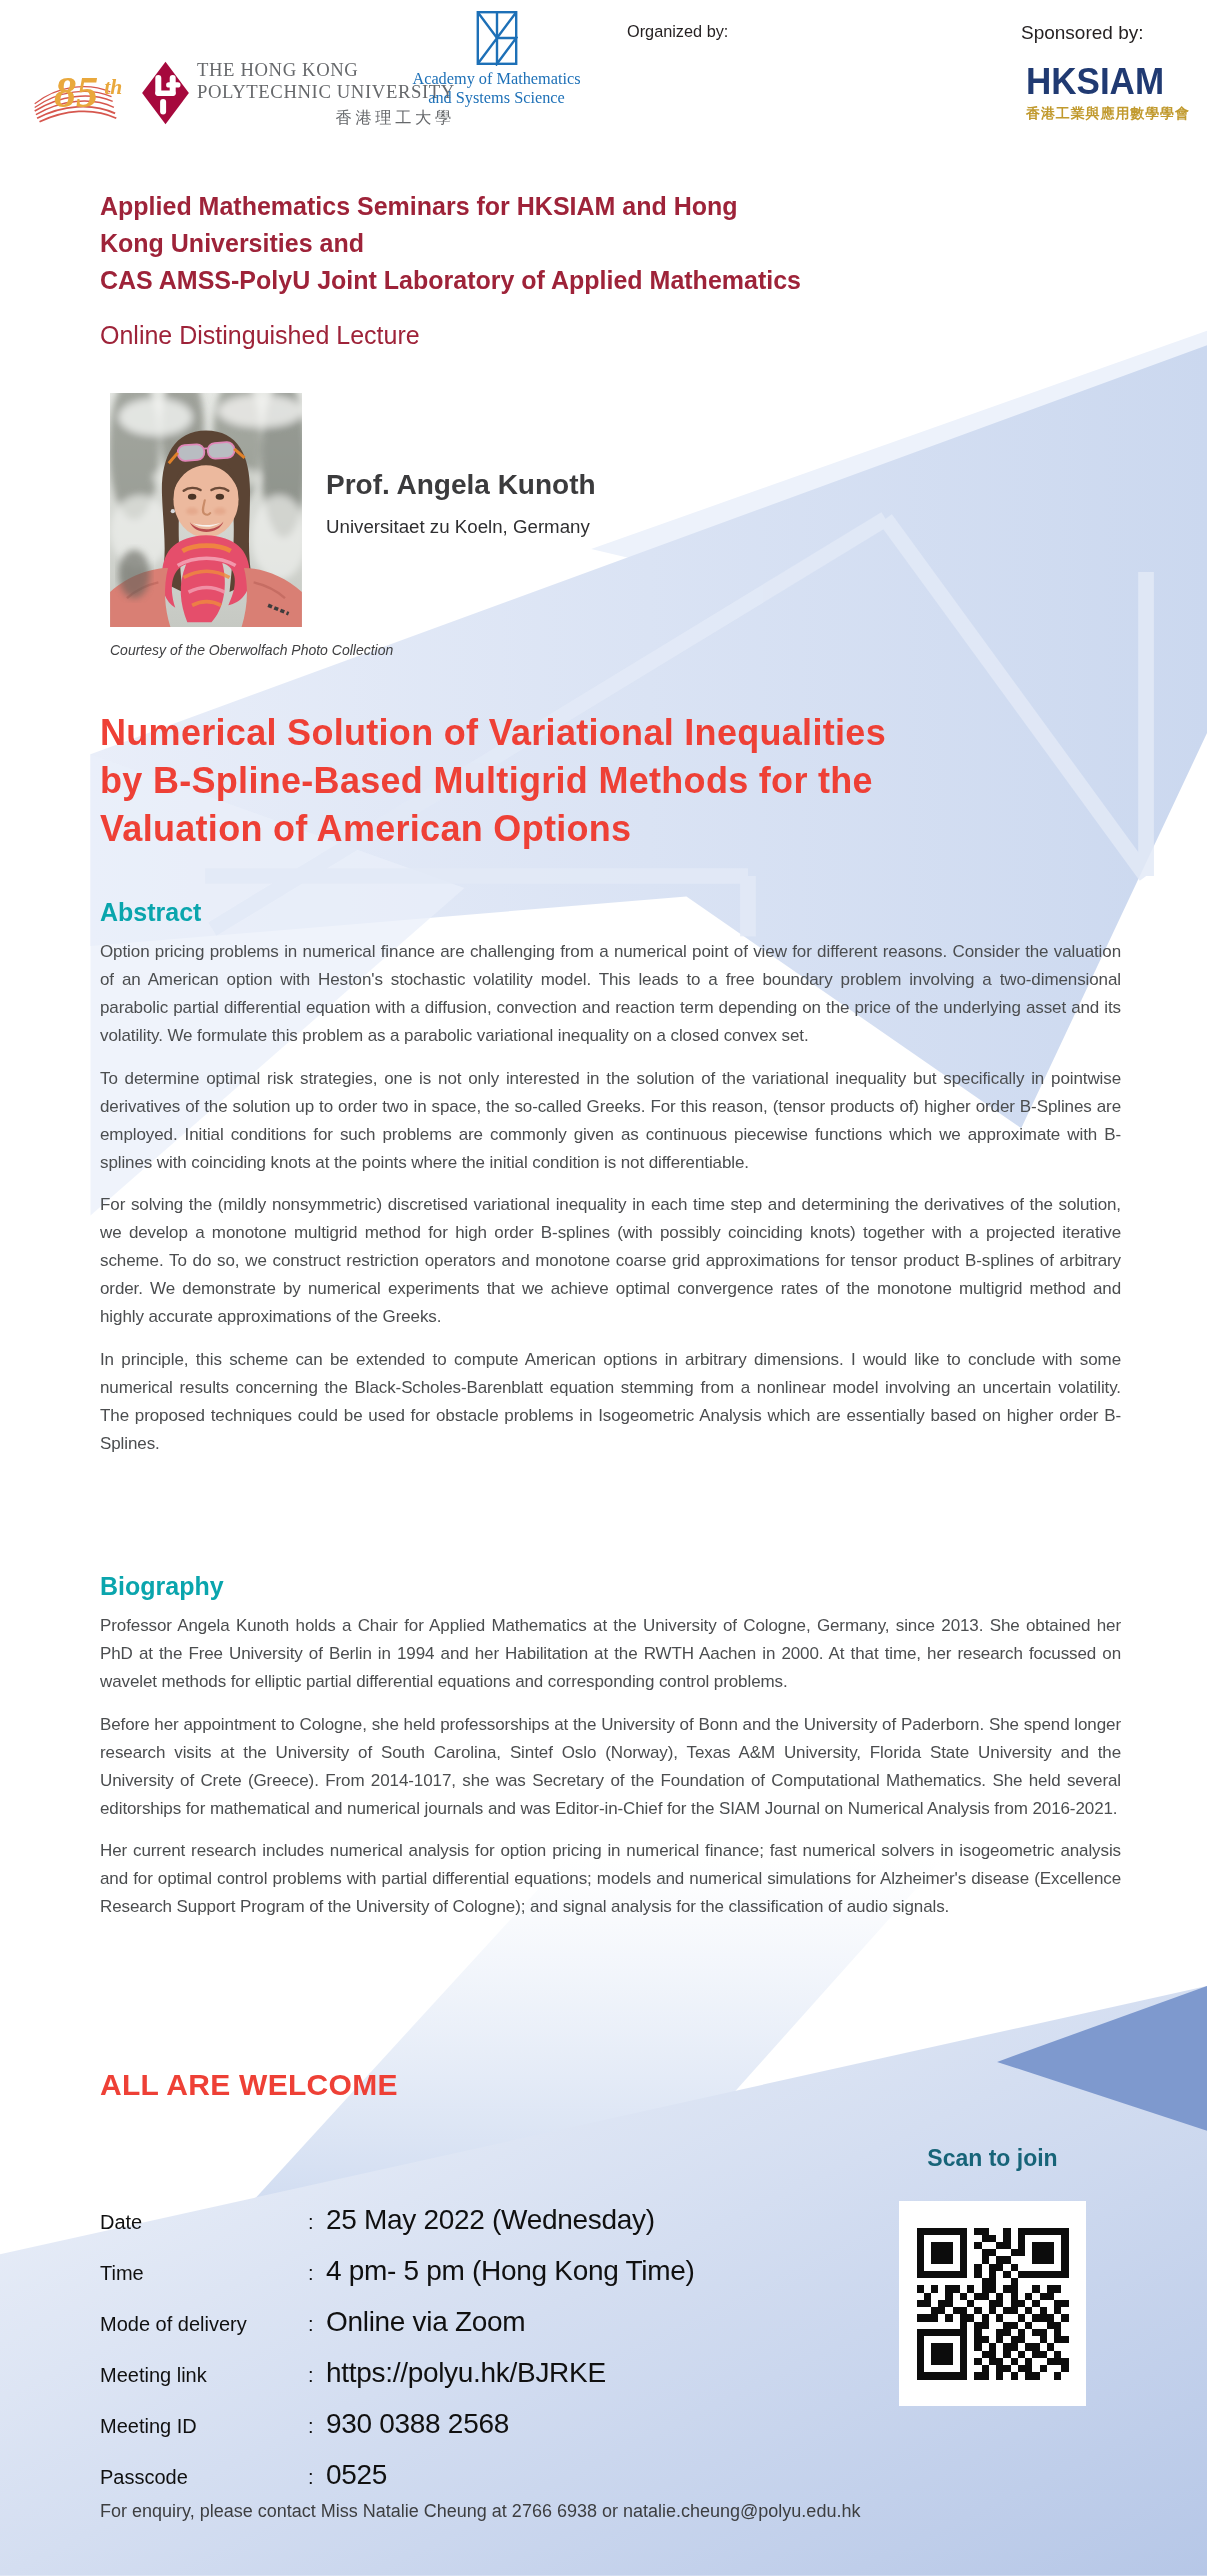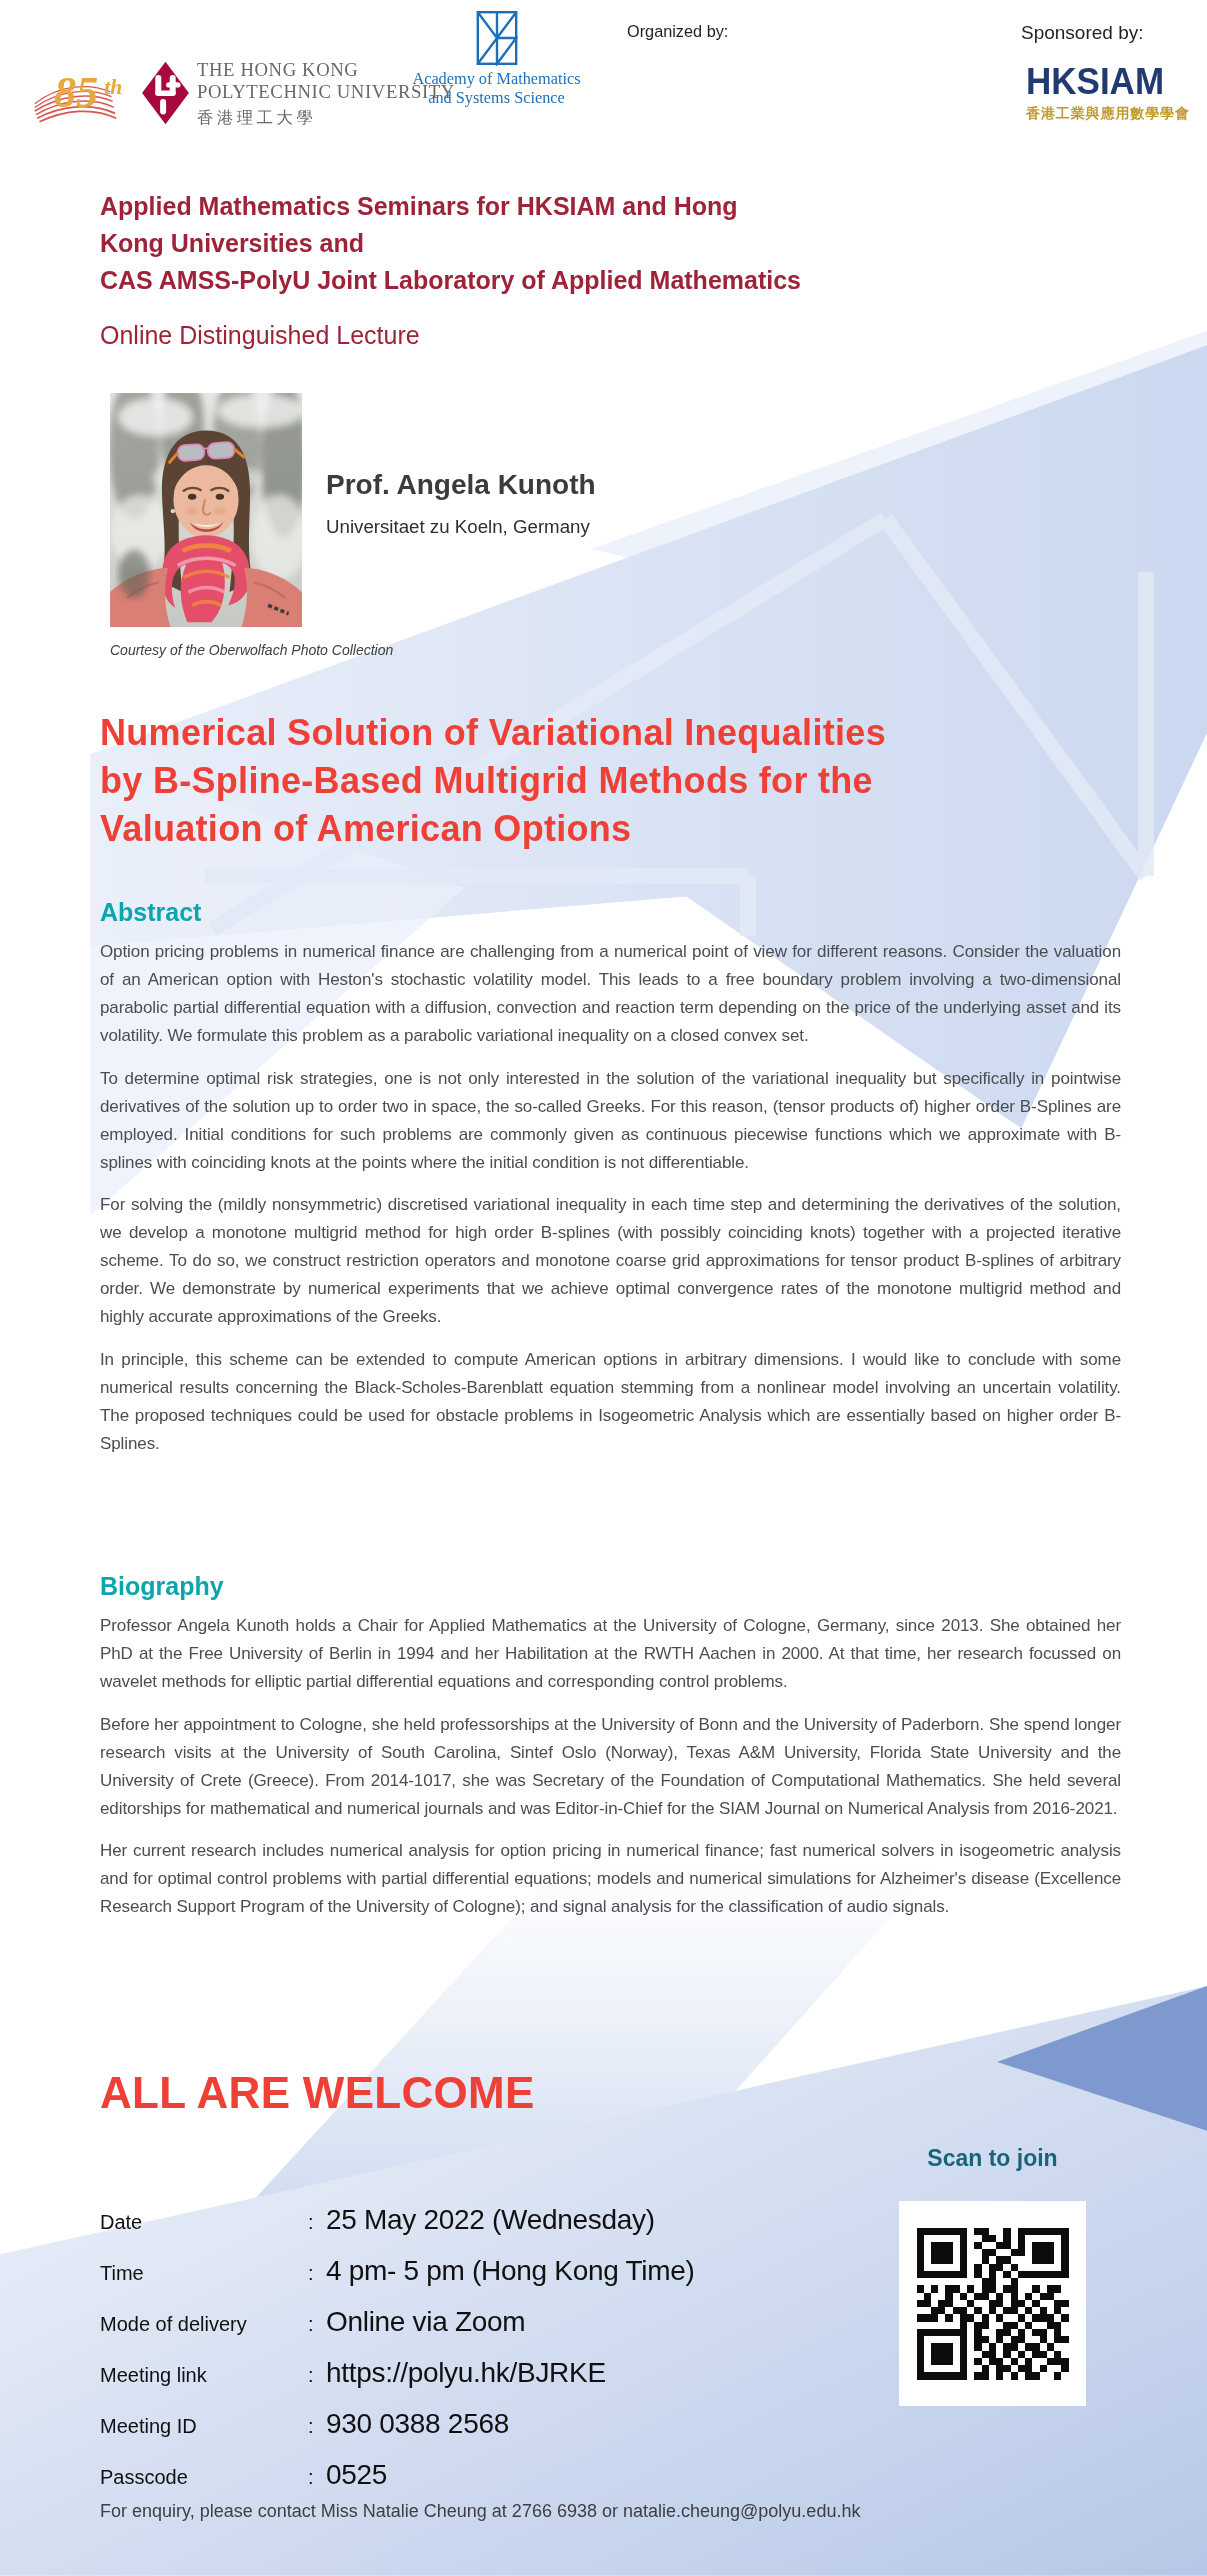--- a/index.html
+++ b/index.html
@@ -10,21 +10,21 @@
   html,body{margin:0;padding:0;background:#ffffff;}
   #poster{position:relative;width:1207px;height:2576px;background:#ffffff;overflow:hidden;
           font-family:"Liberation Sans", sans-serif;color:var(--ink);}
   .abs{position:absolute;}
   svg{display:block;}
 
   
   #hdr-polyu{left:33px;top:57px;width:374px;height:72px;}
   #polyu-text{position:absolute;left:164px;top:2.4px;font-family:"Liberation Serif",serif;color:#66686b;}
   #polyu-text .en{font-size:18.7px;letter-spacing:0.6px;line-height:22px;white-space:nowrap;}
-  #polyu-text .zh{font-size:16.3px;letter-spacing:3.6px;margin-top:3.6px;}
+  #polyu-text .zh{font-size:16.3px;letter-spacing:3.6px;margin-top:3.6px;text-align:right;}
   #hdr-amss{left:404px;top:9.7px;width:185px;height:103px;text-align:center;}
   #amss-text{position:absolute;left:0;top:59px;width:185px;font-family:"Liberation Serif",serif;
              color:var(--amss-blue);font-size:16.3px;line-height:19.3px;}
   #lbl-organized{left:627px;top:22px;font-size:16.3px;font-weight:500;color:#231f20;}
   #lbl-sponsored{left:1021px;top:22px;font-size:19px;font-weight:500;color:#231f20;}
   #hdr-dam{left:623px;top:53px;width:380px;height:84px;}
   #dam-50{position:absolute;left:0;top:6px;font-weight:bold;font-size:52px;line-height:52px;letter-spacing:-1.2px;}
   #dam-50 .five{color:var(--navy);} #dam-50 .zero{color:var(--ribbon-teal);}
   #dam-50 sup{font-size:22px;color:var(--navy);letter-spacing:0;}
   #dam-name-en{position:absolute;left:193px;top:23px;font-size:11px;letter-spacing:0.3px;
@@ -51,21 +51,21 @@
   #talk .line{font-size:36px;font-weight:bold;line-height:48px;color:var(--red);letter-spacing:0.3px;}
 
   
   .section{left:100px;width:1021px;}
   #abstract{top:898px;} #biography{top:1572px;}
   .sec-heading{font-size:25px;font-weight:bold;color:var(--teal);margin:0 0 11px 0;}
   .section p{margin:0 0 14.5px 0;font-size:17px;line-height:28px;color:var(--body-text);
              text-align:justify;letter-spacing:-0.1px;}
 
   
-  #welcome{left:100px;top:2068px;font-size:44px;font-weight:bold;color:var(--red);letter-spacing:0.3px;}
+  #welcome{left:100px;top:2068px;font-size:30px;font-weight:bold;color:var(--red);letter-spacing:0.3px;}
   #details{left:100px;top:2167px;width:760px;margin-top:37px;}
   .drow{display:flex;align-items:baseline;height:51px;}
   .drow .dlabel{width:208px;font-size:20px;font-weight:500;color:#101010;flex:none;}
   .drow .dcolon{width:18px;font-size:20px;color:#101010;flex:none;}
   .drow .dvalue{font-size:28px;font-weight:500;letter-spacing:-0.3px;color:#101010;white-space:nowrap;}
   #scan-label{left:899px;top:2145px;width:187px;text-align:center;font-size:23px;font-weight:bold;color:var(--teal-dark);}
   #qr-tile{left:899px;top:2201px;width:187px;height:205px;background:#ffffff;}
   #qr-grid{position:absolute;left:17.5px;top:26.5px;width:152px;height:152px;
            display:grid;grid-template-columns:repeat(21,1fr);grid-template-rows:repeat(21,1fr);}
   #qr-grid .m1{background:#0c0c0c;} #qr-grid .m0{background:#ffffff;}

